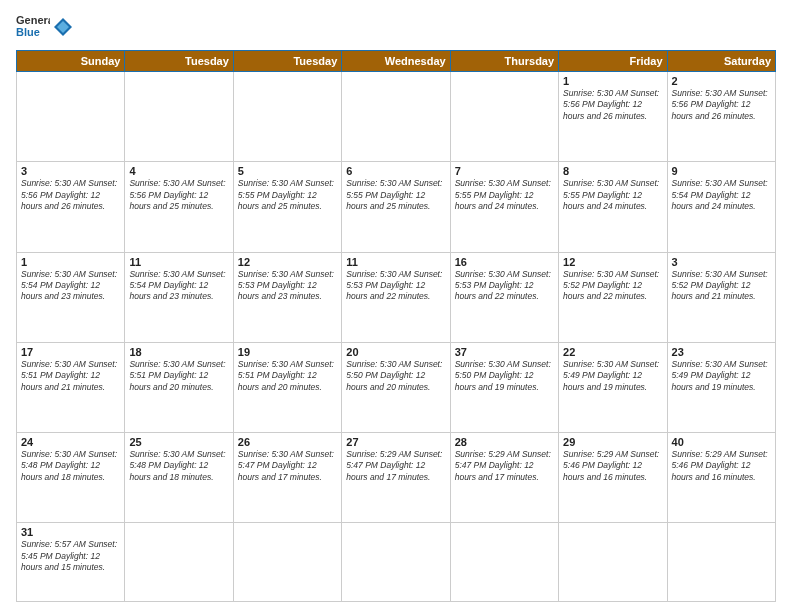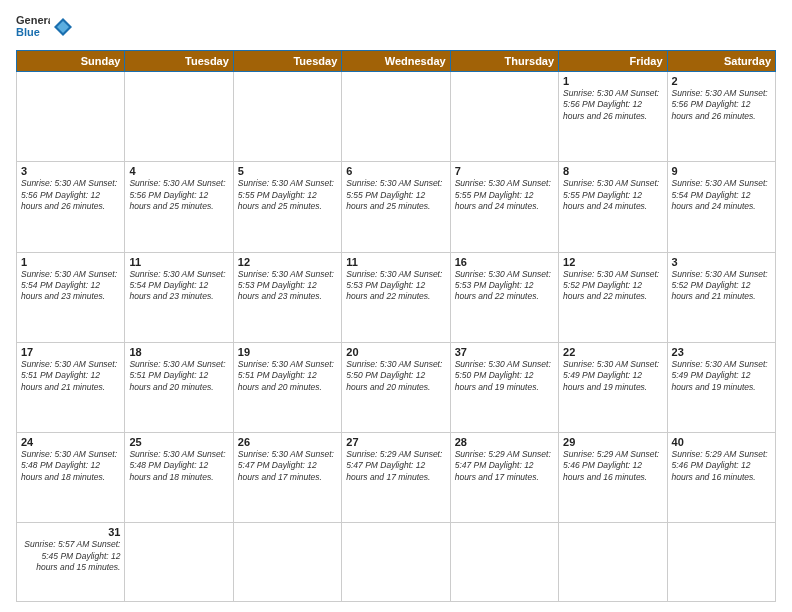--- a/index.html
+++ b/index.html
@@ -61,21 +61,20 @@
       border: 1px solid #ccc;
       vertical-align: top;
       padding: 3px 4px;
       font-size: 9px;
       color: #333;
       background: #fff;
       height: 78px;
     }
     .calendar tbody tr:last-child td {
       height: 68px;
-      text-align: right;
     }
     .day-num {
       font-size: 11px;
       font-weight: bold;
       color: #222;
       display: block;
       margin-bottom: 1px;
     }
     .day-info {
       font-size: 8.5px;

